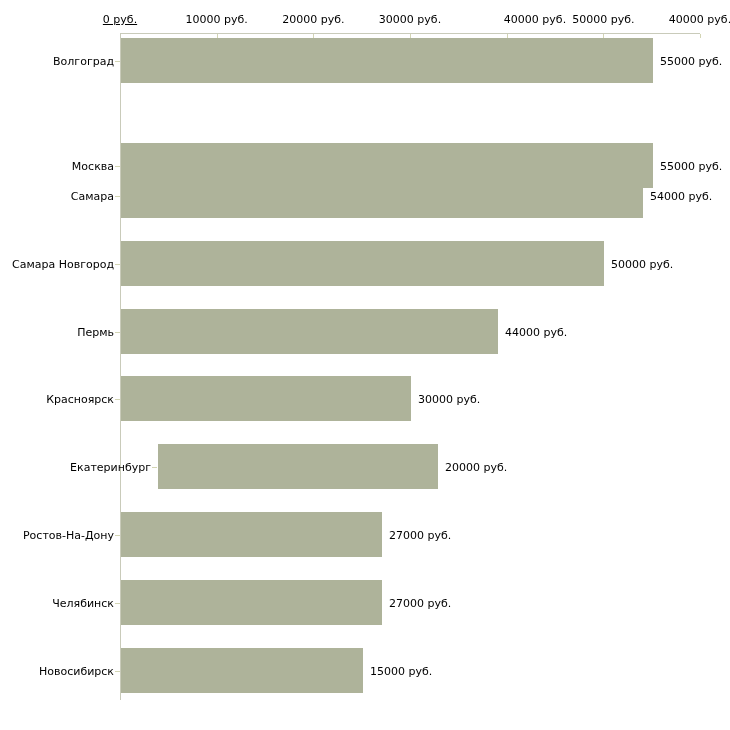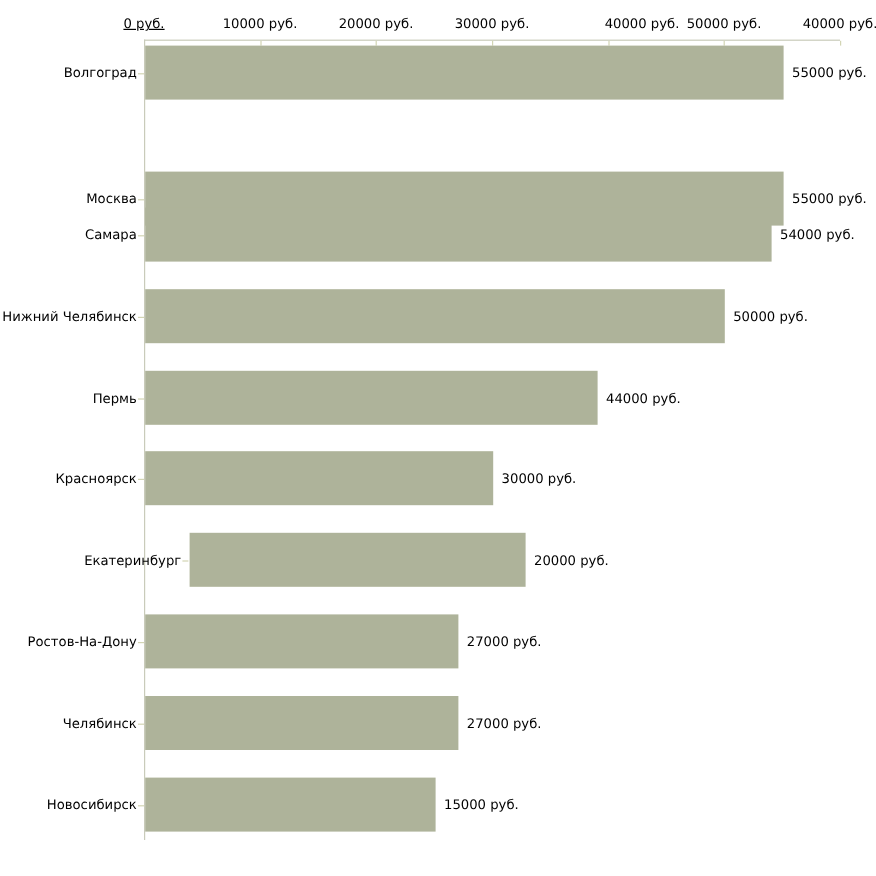--- a/index.html
+++ b/index.html
@@ -63,21 +63,21 @@
         <div class="bar" style="width: 532px; background: rgb(174, 179, 154);"></div>
         <div class="value-label" style="left: 660px;">55000 руб.</div>
       </div>
       <div class="bar-row" style="top: 173px;">
         <div class="cat-label">Самара</div>
         <div class="cat-tick"></div>
         <div class="bar" style="width: 522px; background: rgb(174, 179, 154);"></div>
         <div class="value-label" style="left: 650px;">54000 руб.</div>
       </div>
       <div class="bar-row" style="top: 241px;">
-        <div class="cat-label">Нижний Челябинск</div>
+        <div class="cat-label">Самара Новгород</div>
         <div class="cat-tick"></div>
         <div class="bar" style="width: 483px; background: rgb(174, 179, 154);"></div>
         <div class="value-label" style="left: 611px;">50000 руб.</div>
       </div>
       <div class="bar-row" style="top: 309px;">
         <div class="cat-label">Пермь</div>
         <div class="cat-tick"></div>
         <div class="bar" style="width: 377px; background: rgb(174, 179, 154);"></div>
         <div class="value-label" style="left: 505px;">44000 руб.</div>
       </div>

